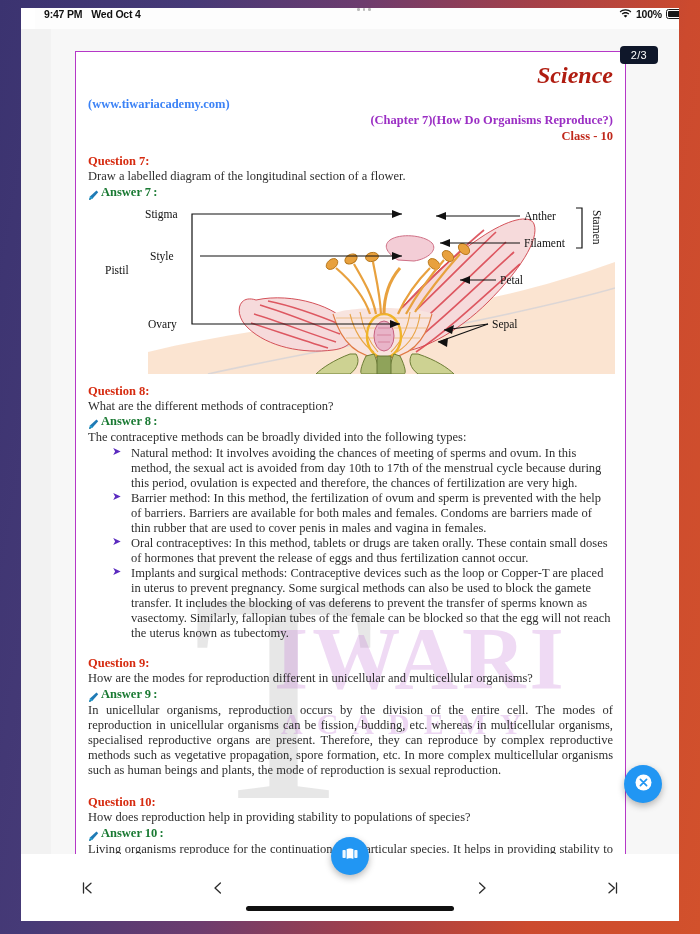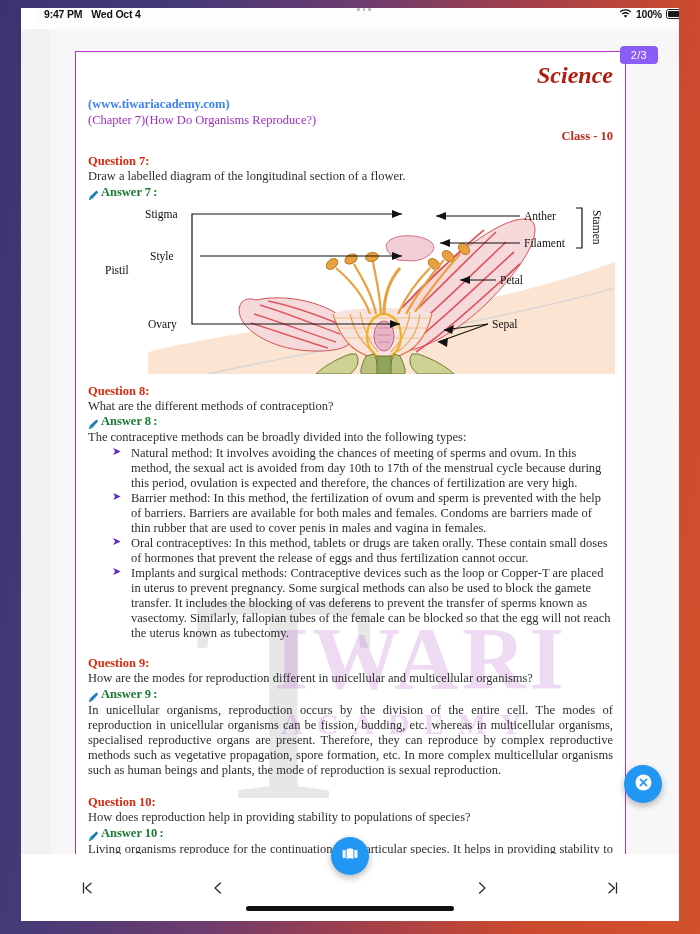--- a/index.html
+++ b/index.html
@@ -55,21 +55,21 @@
     position: absolute; left: 0; top: 21px;
     width: 100%; height: 846px;
     background: #f7f7f7;
   }
   #leftrail { position: absolute; left: 0; top: 0; width: 30px; height: 100%; background: #f2f2f2; }
   #rightrail { position: absolute; right: 0; top: 0; width: 18px; height: 100%; background: #f7f7f7; }
 
   
   #pagebadge {
     position: absolute; right: 21px; top: 17px;
-    background: #8b5cf6; color: #fff;
+    background: #0f172a; color: #fff;
     font-family: "Liberation Sans", sans-serif;
     font-size: 11px; padding: 3px 11px; border-radius: 4px;
     letter-spacing: 0.3px;
     z-index: 30;
     margin-left: 21px;
   }
 
   
   #doc {
     position: absolute;
@@ -106,21 +106,21 @@
     color: rgba(196,122,214,0.30);
     letter-spacing: 14px;
   }
 
   
   #doc-title {
     text-align: right; color: #b01c10; font-weight: 700; font-style: italic;
     font-size: 24px; line-height: 1.12; margin-top: 2px;
   }
   #doc-site { text-align: left; color: #3b82f6; font-weight: 700; font-size: 12.5px; margin-top: 8px; }
-  #doc-chapter { text-align: left; color: #9b2fc4; font-weight: 400; font-size: 12.5px; margin-top: 1px; }
+  #doc-chapter { text-align: right; color: #9b2fc4; font-weight: 700; font-size: 12.5px; margin-top: 1px; }
   #doc-class { text-align: right; color: #c0281b; font-weight: 700; font-size: 12.5px; margin-top: 1px; }
 
   
   .qblock { position: relative; margin-top: 7px; }
   .q-label { color: #d62b10; font-weight: 700; font-size: 12.5px; }
   .q-text { color: #2e2e2e; font-size: 12.5px; line-height: 1.18; }
   .a-row { display: flex; align-items: center; gap: 2px; margin-top: 1px; }
   .a-icon { width: 11px; height: 11px; display: block; flex: none; }
   .a-label { color: #1a7a33; font-weight: 700; font-size: 12.5px; }
   .a-text { color: #2e2e2e; font-size: 12.5px; line-height: 1.2; text-align: justify; margin-top: 1px; }

